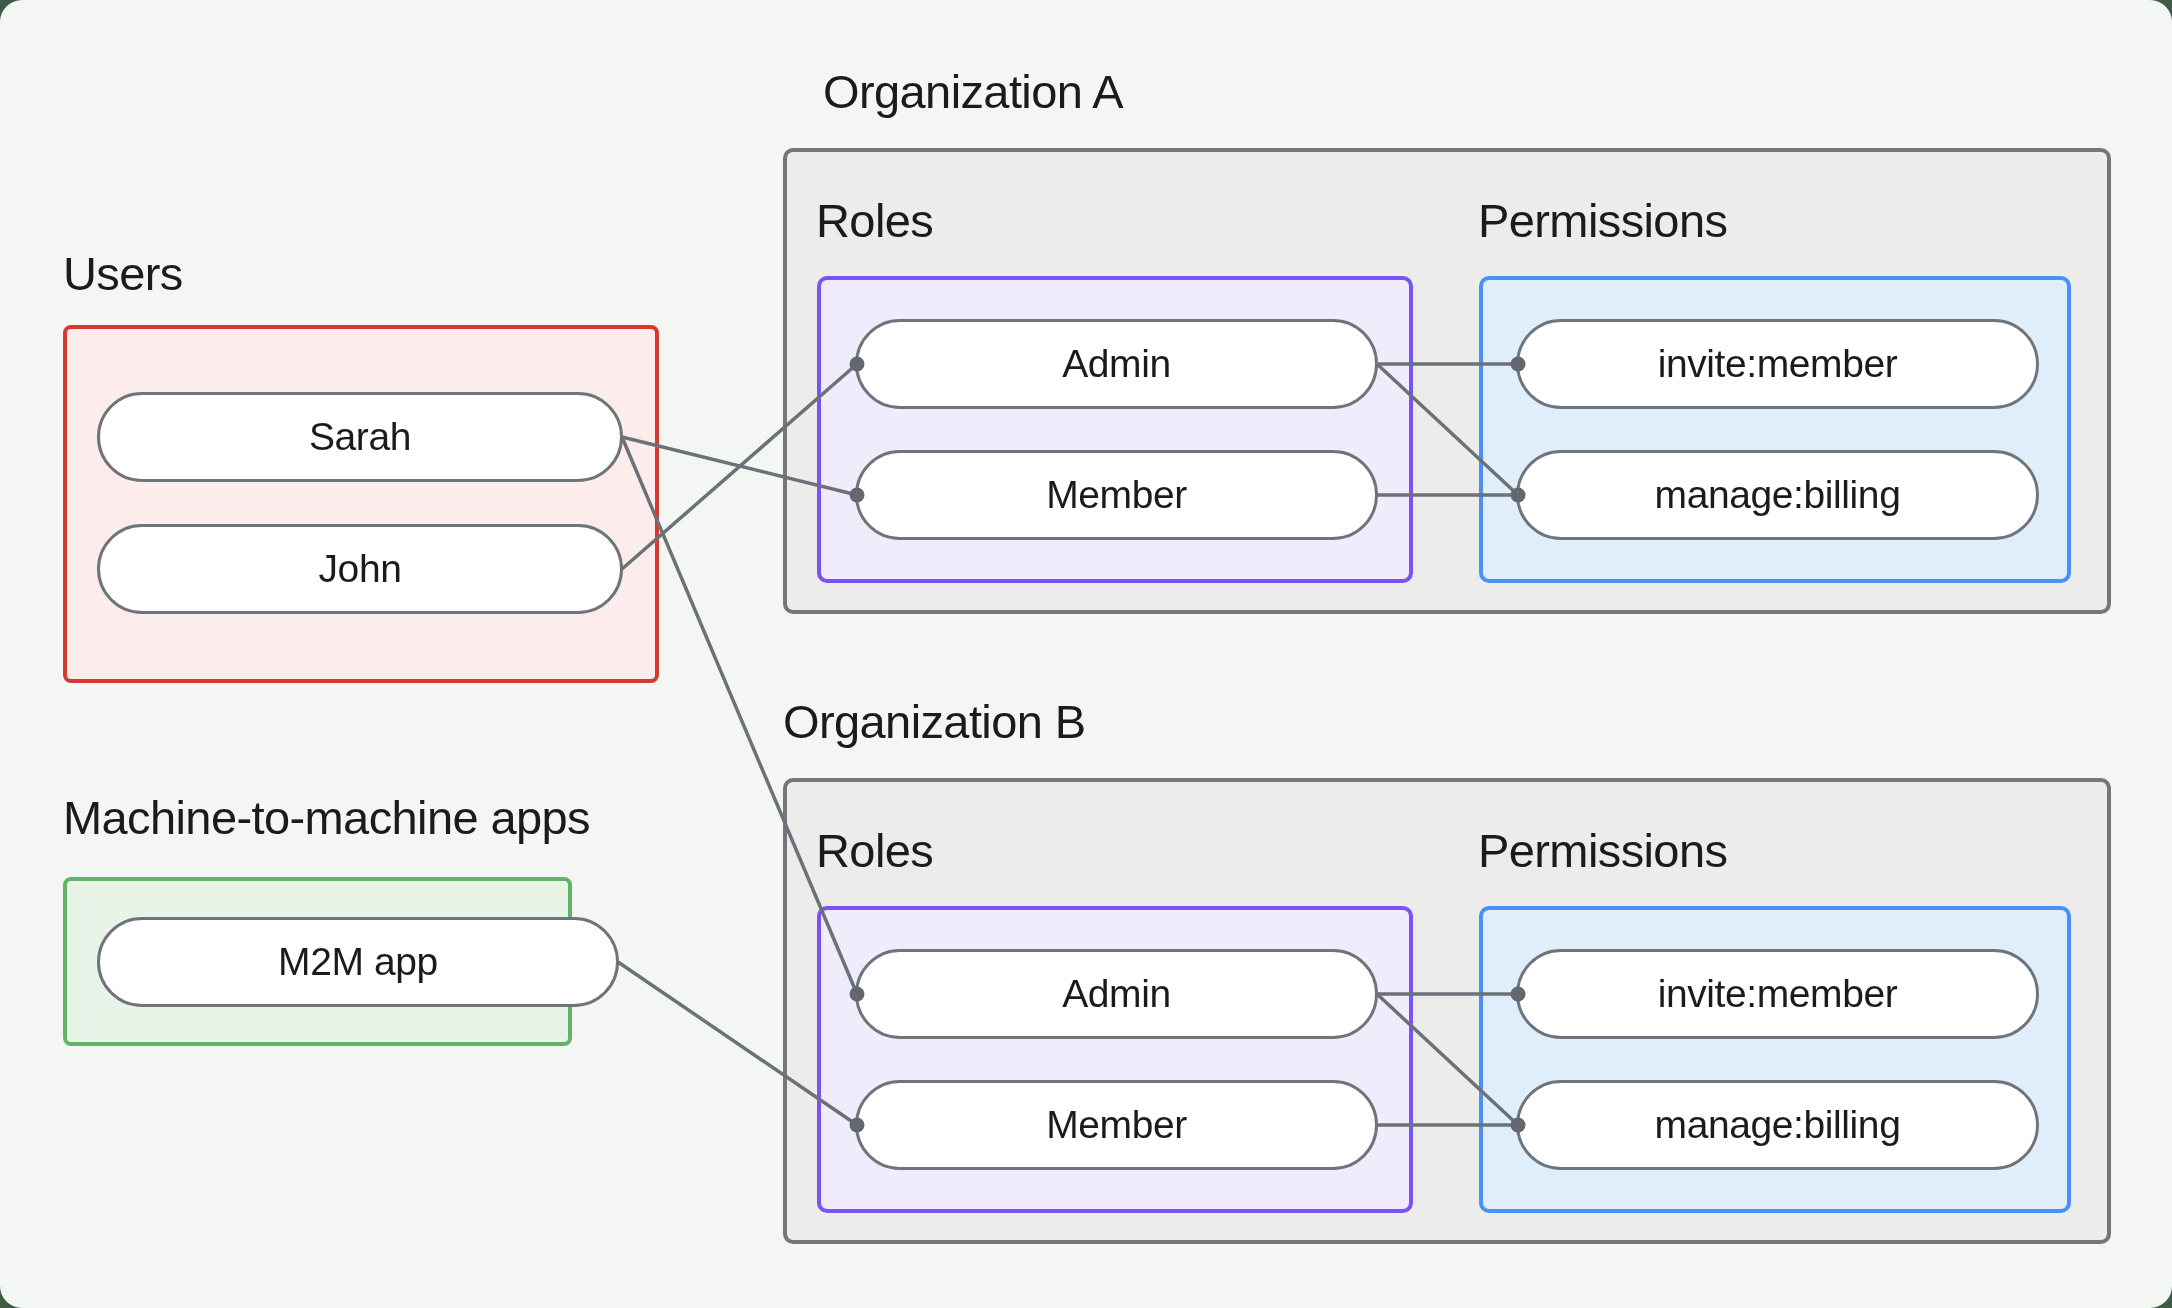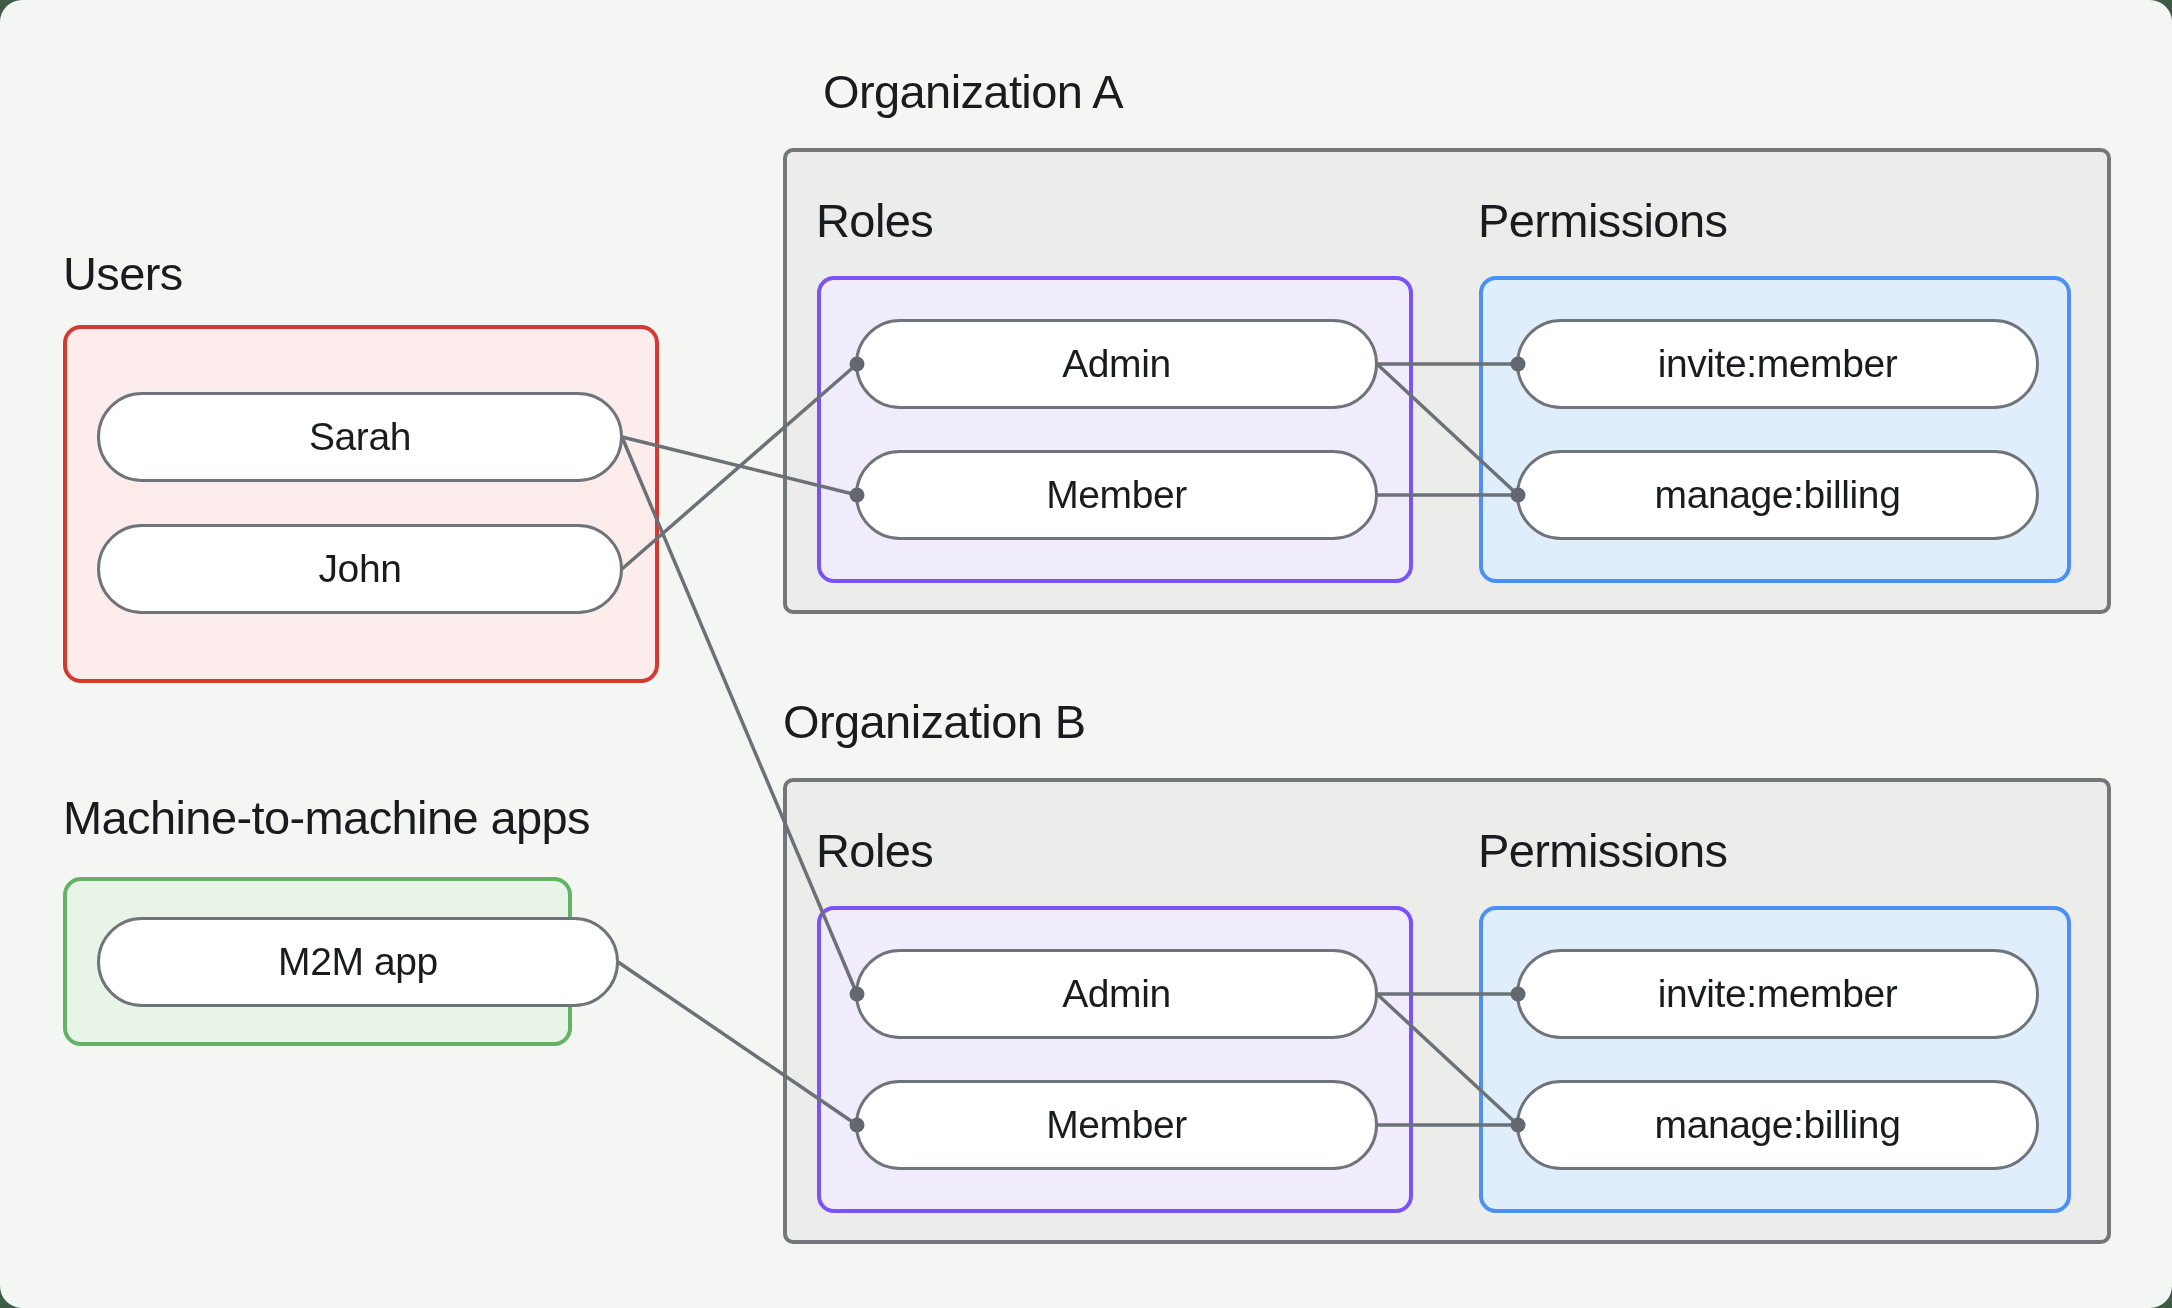--- a/index.html
+++ b/index.html
@@ -21,32 +21,32 @@
     color:var(--text);
   }
   .canvas{
     position:absolute;left:0;top:0;width:2172px;height:1308px;
     background:var(--canvas-bg);border-radius:22px;overflow:hidden;
   }
   .section-label{
     position:absolute;font-size:47px;line-height:1.2;font-weight:500;
     color:var(--text);letter-spacing:-0.6px;white-space:nowrap;
   }
-  .group{position:absolute;box-sizing:border-box;border-radius:18px;}
+  .group{position:absolute;box-sizing:border-box;border-radius:8px;}
   .group.red{border:4px solid var(--red-border);background:var(--red-fill);}
   .group.green{border:4px solid var(--green-border);background:var(--green-fill);}
   .org{
     position:absolute;box-sizing:border-box;border-radius:10px;
     border:4px solid var(--org-border);background:var(--org-fill);padding-left:8px;
   }
   .org-label{
     position:absolute;font-size:47px;line-height:1.2;font-weight:500;
     letter-spacing:-0.6px;color:var(--text);white-space:nowrap;
   }
-  .subgroup{position:absolute;box-sizing:border-box;border-radius:17px;}
+  .subgroup{position:absolute;box-sizing:border-box;border-radius:10px;}
   .subgroup.purple{border:4px solid var(--purple-border);background:var(--purple-fill);}
   .subgroup.blue{border:4px solid var(--blue-border);background:var(--blue-fill);}
   .node{
     position:absolute;box-sizing:border-box;
     background:var(--node-fill);border:3px solid var(--node-border);
     border-radius:60px;display:flex;align-items:center;justify-content:center;
     font-size:39px;letter-spacing:-0.4px;color:var(--text);white-space:nowrap;
   }
   #edge-layer{position:absolute;left:0;top:0;width:2172px;height:1308px;pointer-events:none;}
 </style>

